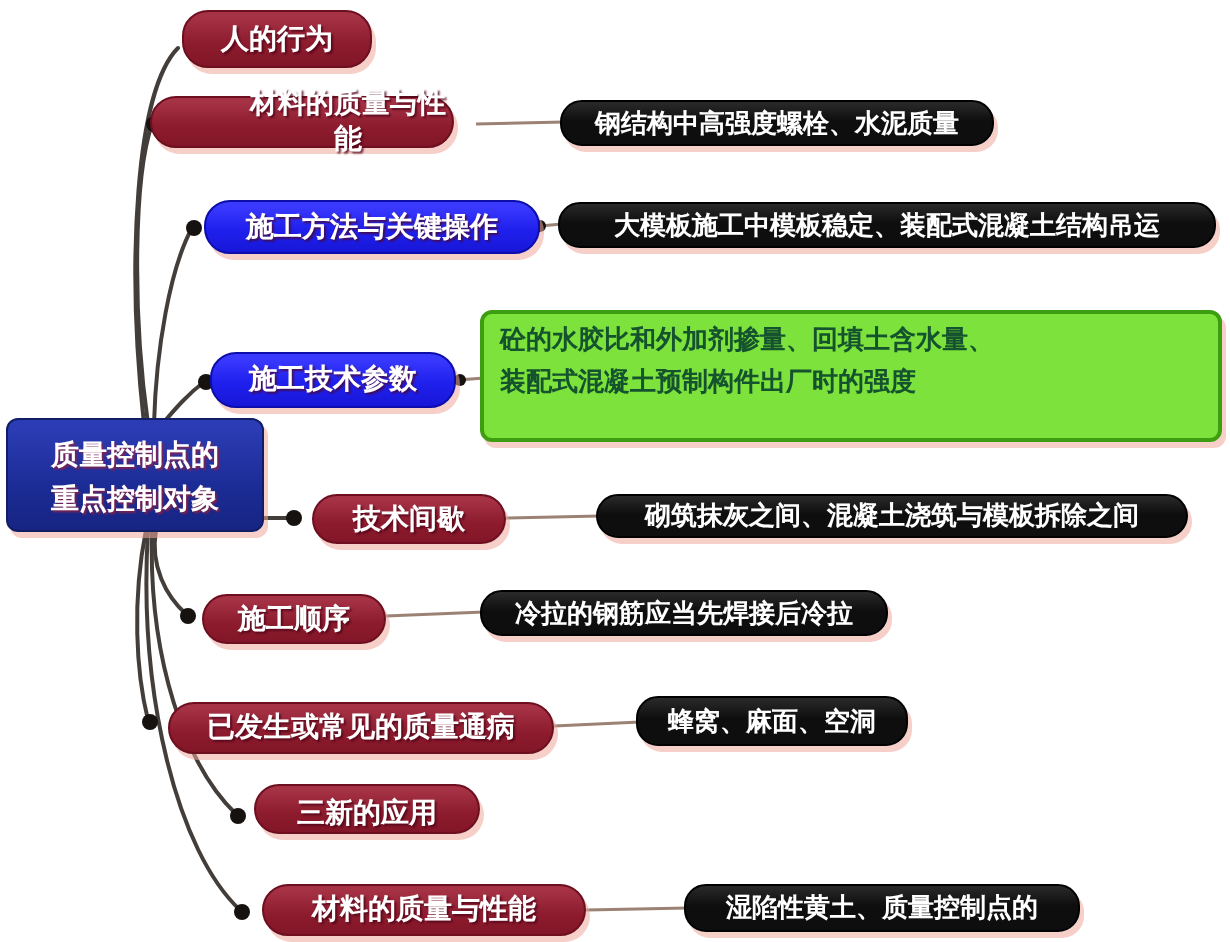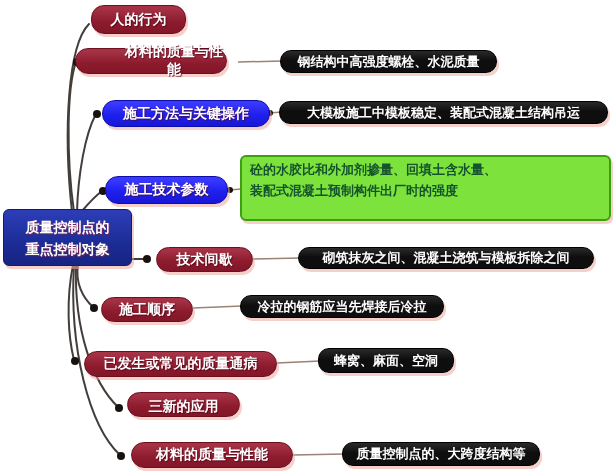--- a/index.html
+++ b/index.html
@@ -136,21 +136,21 @@
 
   <div class="node blackleaf" style="left:240px;top:295px;width:204px;height:23px;">
     <span>冷拉的钢筋应当先焊接后冷拉</span>
   </div>
 
   <div class="node blackleaf" style="left:318px;top:348px;width:136px;height:25px;">
     <span>蜂窝、麻面、空洞</span>
   </div>
 
   <div class="node blackleaf" style="left:342px;top:442px;width:198px;height:24px;">
-    <span>质量控制点的、大跨度结构等</span>
+    <span>湿陷性黄土、质量控制点的</span>
   </div>
 
   <div class="node greenleaf" style="left:240px;top:155px;width:371px;height:66px;">
     <div>砼的水胶比和外加剂掺量、回填土含水量、</div>
     <div>装配式混凝土预制构件出厂时的强度</div>
   </div>
 
 </div>
 
 </body></html>

